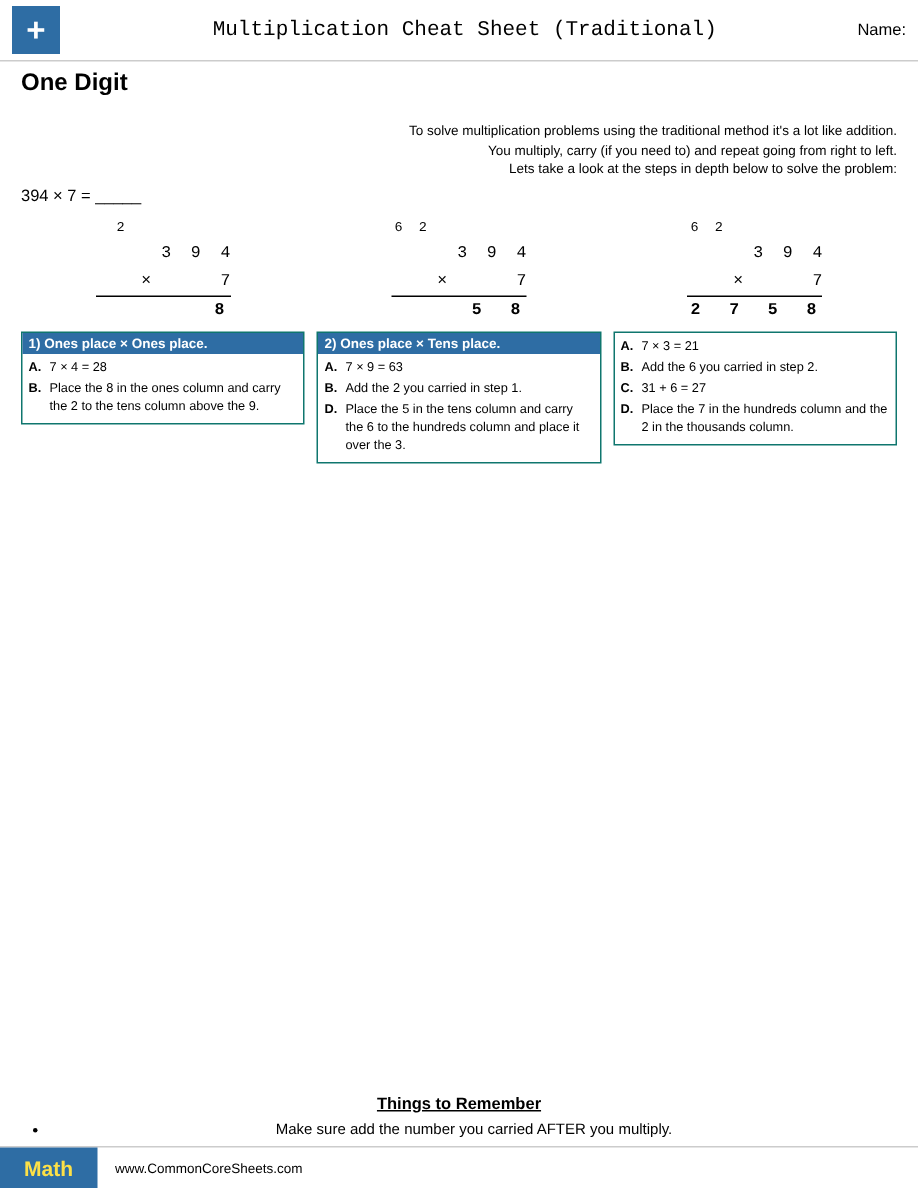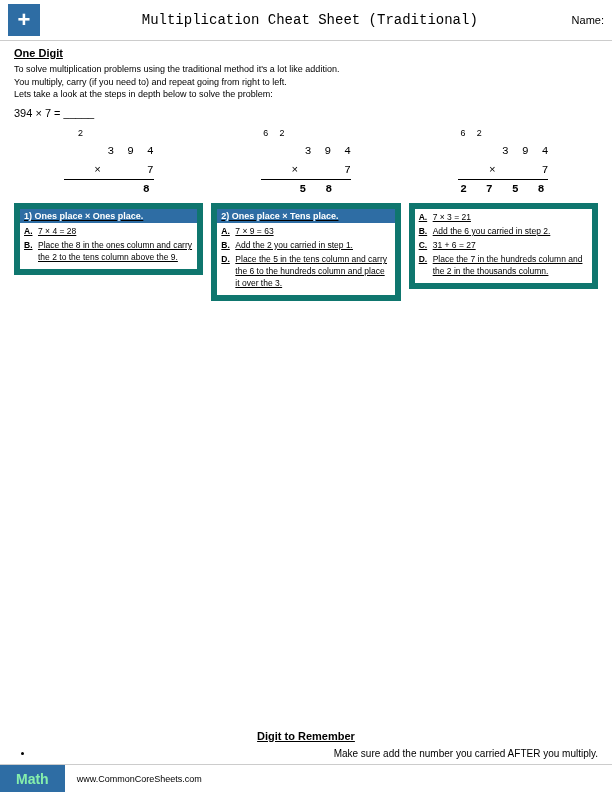--- a/index.html
+++ b/index.html
@@ -48,30 +48,30 @@
     #header-name {
       font-size: 11px;
     }
 
     
     #content {
       padding: 6px 14px;
     }
 
     #section-title {
-      font-size: 11px;
-      font-weight: bold;
-      text-decoration: underline;
-      margin-bottom: 4px;
+      font-size: 16px;
+      font-weight: bold;
+      margin-bottom: 16px;
     }
 
     #intro-text {
       font-size: 9px;
       line-height: 1.4;
       margin-bottom: 6px;
+      text-align: right;
     }
 
     #problem-line {
       font-size: 11px;
       margin-bottom: 8px;
     }
 
     
     #columns {
       display: flex;
@@ -81,24 +81,23 @@
 
     .col {
       flex: 1;
       display: flex;
       flex-direction: column;
       align-items: center;
     }
 
     
     .instruction-box {
-      border: 6px solid #0f766e;
+      border: 1px solid #0f766e;
       width: 100%;
       background: #fff;
-      text-decoration: underline;
     }
     .instruction-header {
       background: #2e6da4;
       color: #fff;
       font-weight: bold;
       font-size: 9px;
       padding: 2px 4px;
     }
     .instruction-body {
       padding: 3px 4px;
@@ -130,21 +129,21 @@
     #things-to-remember {
       text-align: center;
     }
     #things-title {
       font-size: 11px;
       font-weight: bold;
       text-decoration: underline;
       margin-bottom: 6px;
     }
     #things-list {
-      text-align: right;
+      text-align: center;
       font-size: 10px;
       padding-left: 20px;
     }
     #things-list li {
       margin-bottom: 3px;
     }
 
     
     #footer {
       position: absolute;
@@ -152,21 +151,21 @@
       left: 0;
       right: 0;
       height: 28px;
       background: #fff;
       border-top: 1px solid #ccc;
       display: flex;
       align-items: center;
     }
     #footer-math-box {
       background: #2e6da4;
-      color: #86efac;
+      color: #fde047;
       font-size: 14px;
       font-weight: bold;
       padding: 4px 16px;
       height: 100%;
       display: flex;
       align-items: center;
     }
     #footer-url {
       font-size: 9px;
       margin-left: 12px;
@@ -226,21 +225,21 @@
           </div>
         </div>
       </div>
     </div>
 
     <div class="col">
       <div class="col-math-wrapper">
         <span style="align-self:flex-start; margin-left:2px; font-size:9px;">6 &nbsp;2</span>
         <span>3 &nbsp;9 &nbsp;4</span>
         <span style="border-bottom:1.5px solid #000; width:100%; display:block; text-align:right;">× &nbsp;&nbsp;&nbsp;&nbsp;&nbsp;&nbsp;7</span>
-        <span style="font-weight:bold; letter-spacing:2px; margin-right:17px;"><span style="visibility:hidden">0 </span>5 &nbsp;8</span>
+        <span style="font-weight:bold; letter-spacing:2px; margin-right:2px;"><span style="visibility:hidden">0 </span>5 &nbsp;8</span>
       </div>
       <div class="instruction-box">
         <div class="instruction-header">2) Ones place × Tens place.</div>
         <div class="instruction-body">
           <div class="instruction-item">
             <span class="item-label">A.</span>
             <span class="item-text">7 × 9 = 63</span>
           </div>
           <div class="instruction-item">
             <span class="item-label">B.</span>
@@ -281,21 +280,21 @@
           </div>
         </div>
       </div>
     </div>
 
   </div>
 </div>
 
 <div id="bottom-section">
   <div id="things-to-remember">
-    <div id="things-title">Digit to Remember</div>
+    <div id="things-title">Things to Remember</div>
     <ul id="things-list">
       <li>Make sure add the number you carried AFTER you multiply.</li>
     </ul>
   </div>
 </div>
 
 <div id="footer">
   <div id="footer-math-box">
     <span>Math</span>
   </div>

